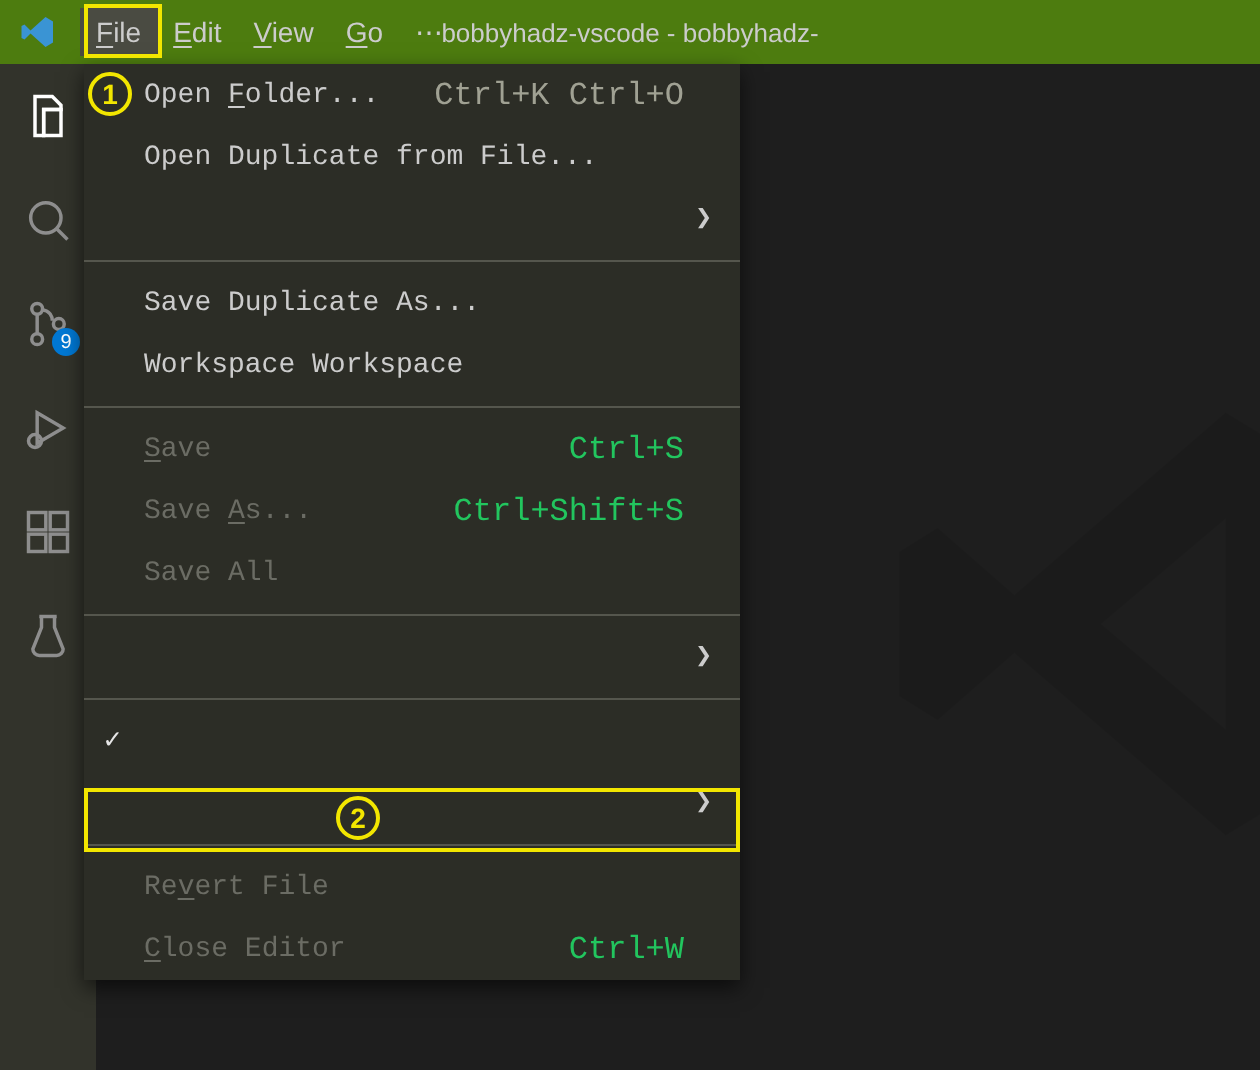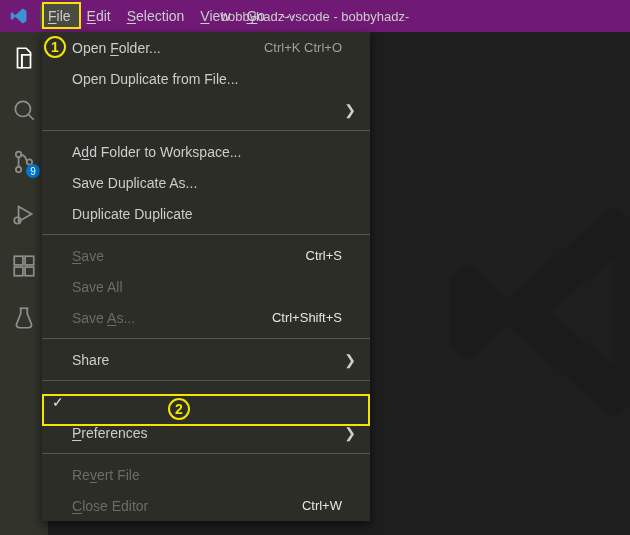--- a/index.html
+++ b/index.html
@@ -6,21 +6,21 @@
   html, body { width: 630px; height: 535px; overflow: hidden; }
   body {
     font-family: "Segoe UI", Arial, sans-serif;
     font-size: 14px;
     background: #1e1e1e;
     color: #cccccc;
     position: relative;
   }
   .titlebar {
     height: 32px;
-    background: #701a75;
+    background: #4d7c0f;
     display: flex;
     align-items: center;
     padding-left: 10px;
   }
   .logo {
     width: 18px; height: 18px;
     display: flex; align-items: center; justify-content: center;
     margin-right: 12px;
   }
   .menu-items { display: flex; align-items: center; }
@@ -69,25 +69,26 @@
   .dropdown {
     position: absolute; left: 42px; top: 32px; width: 328px;
     background: #2c2d26; color: #cccccc;
     box-shadow: 0 4px 10px rgba(0,0,0,0.6);
   }
   .menu-row {
     display: flex; align-items: center;
     height: 31px; padding: 0 28px 0 30px;
     position: relative;
     cursor: pointer;
+    font-family: Liberation Mono, monospace;
   }
   .menu-row.disabled { color: #6b6c64; cursor: default; }
   .menu-label { flex: 1; }
-  .menu-shortcut { color: #a0a193; font-size: 13px; }
-  .menu-row.disabled .menu-shortcut { color: #e5e5e5; }
+  .menu-shortcut { color: #a0a193; font-size: 16px; }
+  .menu-row.disabled .menu-shortcut { color: #22c55e; }
   .menu-sep { height: 1px; background: #55564d; margin: 5px 0; }
   .submenu-arrow { position: absolute; right: 14px; color: #cccccc; }
   .check-mark { position: absolute; left: 10px; color: #e6e6e6; }
   .mn { text-decoration: underline; text-underline-offset: 2px; }
   .hl-box {
     position: absolute; border: 2px solid #f2e600;
     pointer-events: none;
   }
   .hl-file { left: 42px; top: 2px; width: 39px; height: 27px; }
   .hl-auto { left: 42px; top: 394px; width: 328px; height: 32px; }
@@ -107,21 +108,20 @@
 
 <div class="titlebar">
   <span class="logo">
     <svg viewBox="0 0 24 24" width="18" height="18">
         <path fill="#3a94d4" d="M17 2l5 3v14l-5 3-10-9L3 17l-2-1V8l2-1 4 4 10-9z"></path>
       </svg>
   </span>
   <div class="menu-items">
     <div class="menu-item active"><span class="mn">F</span><span>ile</span></div>
     <div class="menu-item"><span class="mn">E</span>dit</div>
-    <div class="menu-item"><span class="mn">S</span>election</div>
     <div class="menu-item"><span class="mn">V</span>iew</div>
     <div class="menu-item"><span class="mn">G</span>o</div>
     <div class="overflow-dots">⋯</div>
   </div>
   <div class="title-center">bobbyhadz-vscode - bobbyhadz-</div>
 </div>
 
 <div class="activity-bar">
   <div class="act-icon active">
     <svg width="26" height="26" viewBox="0 0 24 24" fill="none" stroke="currentColor" stroke-width="1.6">
@@ -178,51 +178,46 @@
     <span class="menu-shortcut">Ctrl+K Ctrl+O</span>
   </div>
   <div class="menu-row">
     <span class="menu-label">Open Duplicate from File...</span>
   </div>
   <div class="menu-row">
     <span class="submenu-arrow">❯</span>
   </div>
   <div class="menu-sep"></div>
   <div class="menu-row">
-    <span class="menu-label">A<span class="mn">d</span>d Folder to Workspace...</span>
-  </div>
-  <div class="menu-row">
     <span class="menu-label">Save Duplicate As...</span>
   </div>
   <div class="menu-row">
-    <span class="menu-label">Duplicate Duplicate</span>
+    <span class="menu-label">Workspace Workspace</span>
   </div>
   <div class="menu-sep"></div>
   <div class="menu-row disabled">
     <span class="menu-label"><span class="mn">S</span>ave</span>
     <span class="menu-shortcut">Ctrl+S</span>
   </div>
   <div class="menu-row disabled">
-    <span class="menu-label">Save All</span>
-  </div>
-  <div class="menu-row disabled">
     <span class="menu-label">Save <span class="mn">A</span>s...</span>
     <span class="menu-shortcut">Ctrl+Shift+S</span>
   </div>
-  <div class="menu-sep"></div>
-  <div class="menu-row">
-    <span class="menu-label">Share</span>
+  <div class="menu-row disabled">
+    <span class="menu-label">Save All</span>
+  </div>
+  <div class="menu-sep"></div>
+  <div class="menu-row">
     <span class="submenu-arrow">❯</span>
   </div>
   <div class="menu-sep"></div>
   <div class="menu-row">
     <span class="check-mark">✓</span>
   </div>
   <div class="menu-row">
-    <span class="menu-label"><span class="mn">P</span>references</span>
     <span class="submenu-arrow">❯</span>
   </div>
   <div class="menu-sep"></div>
   <div class="menu-row disabled">
     <span class="menu-label">Re<span class="mn">v</span>ert File</span>
   </div>
   <div class="menu-row disabled">
     <span class="menu-label"><span class="mn">C</span>lose Editor</span>
     <span class="menu-shortcut">Ctrl+W</span>
   </div>

